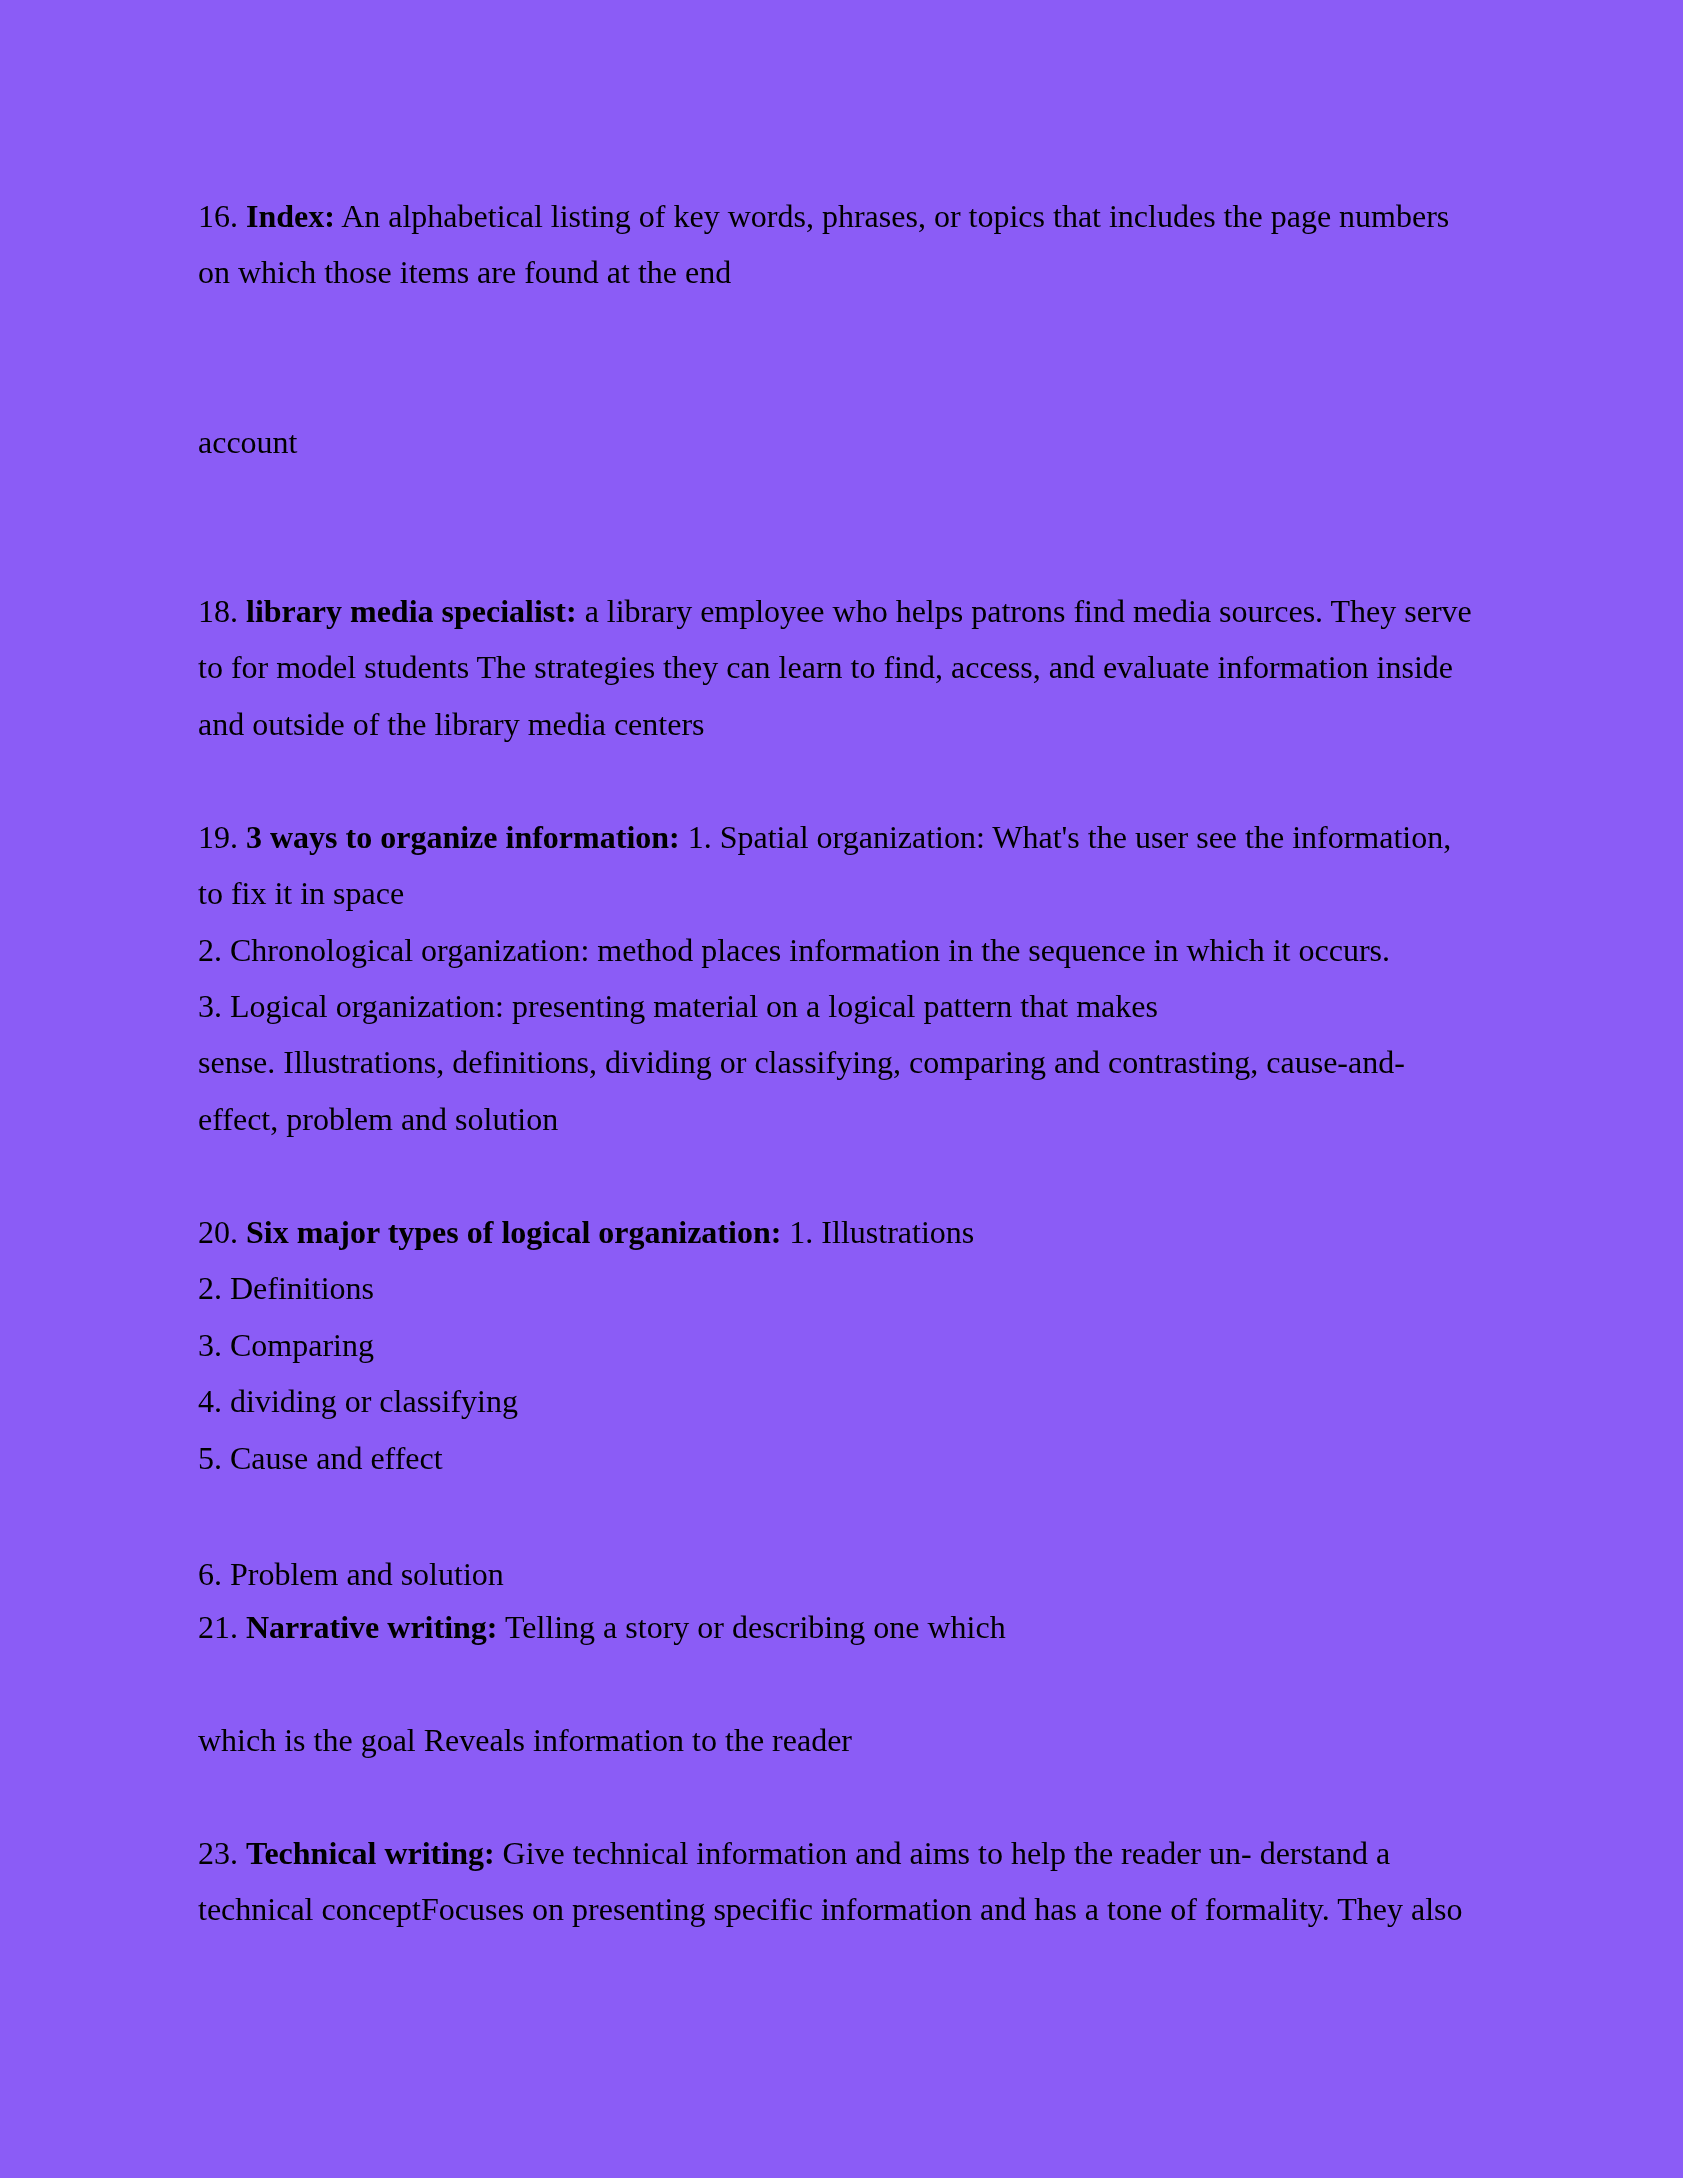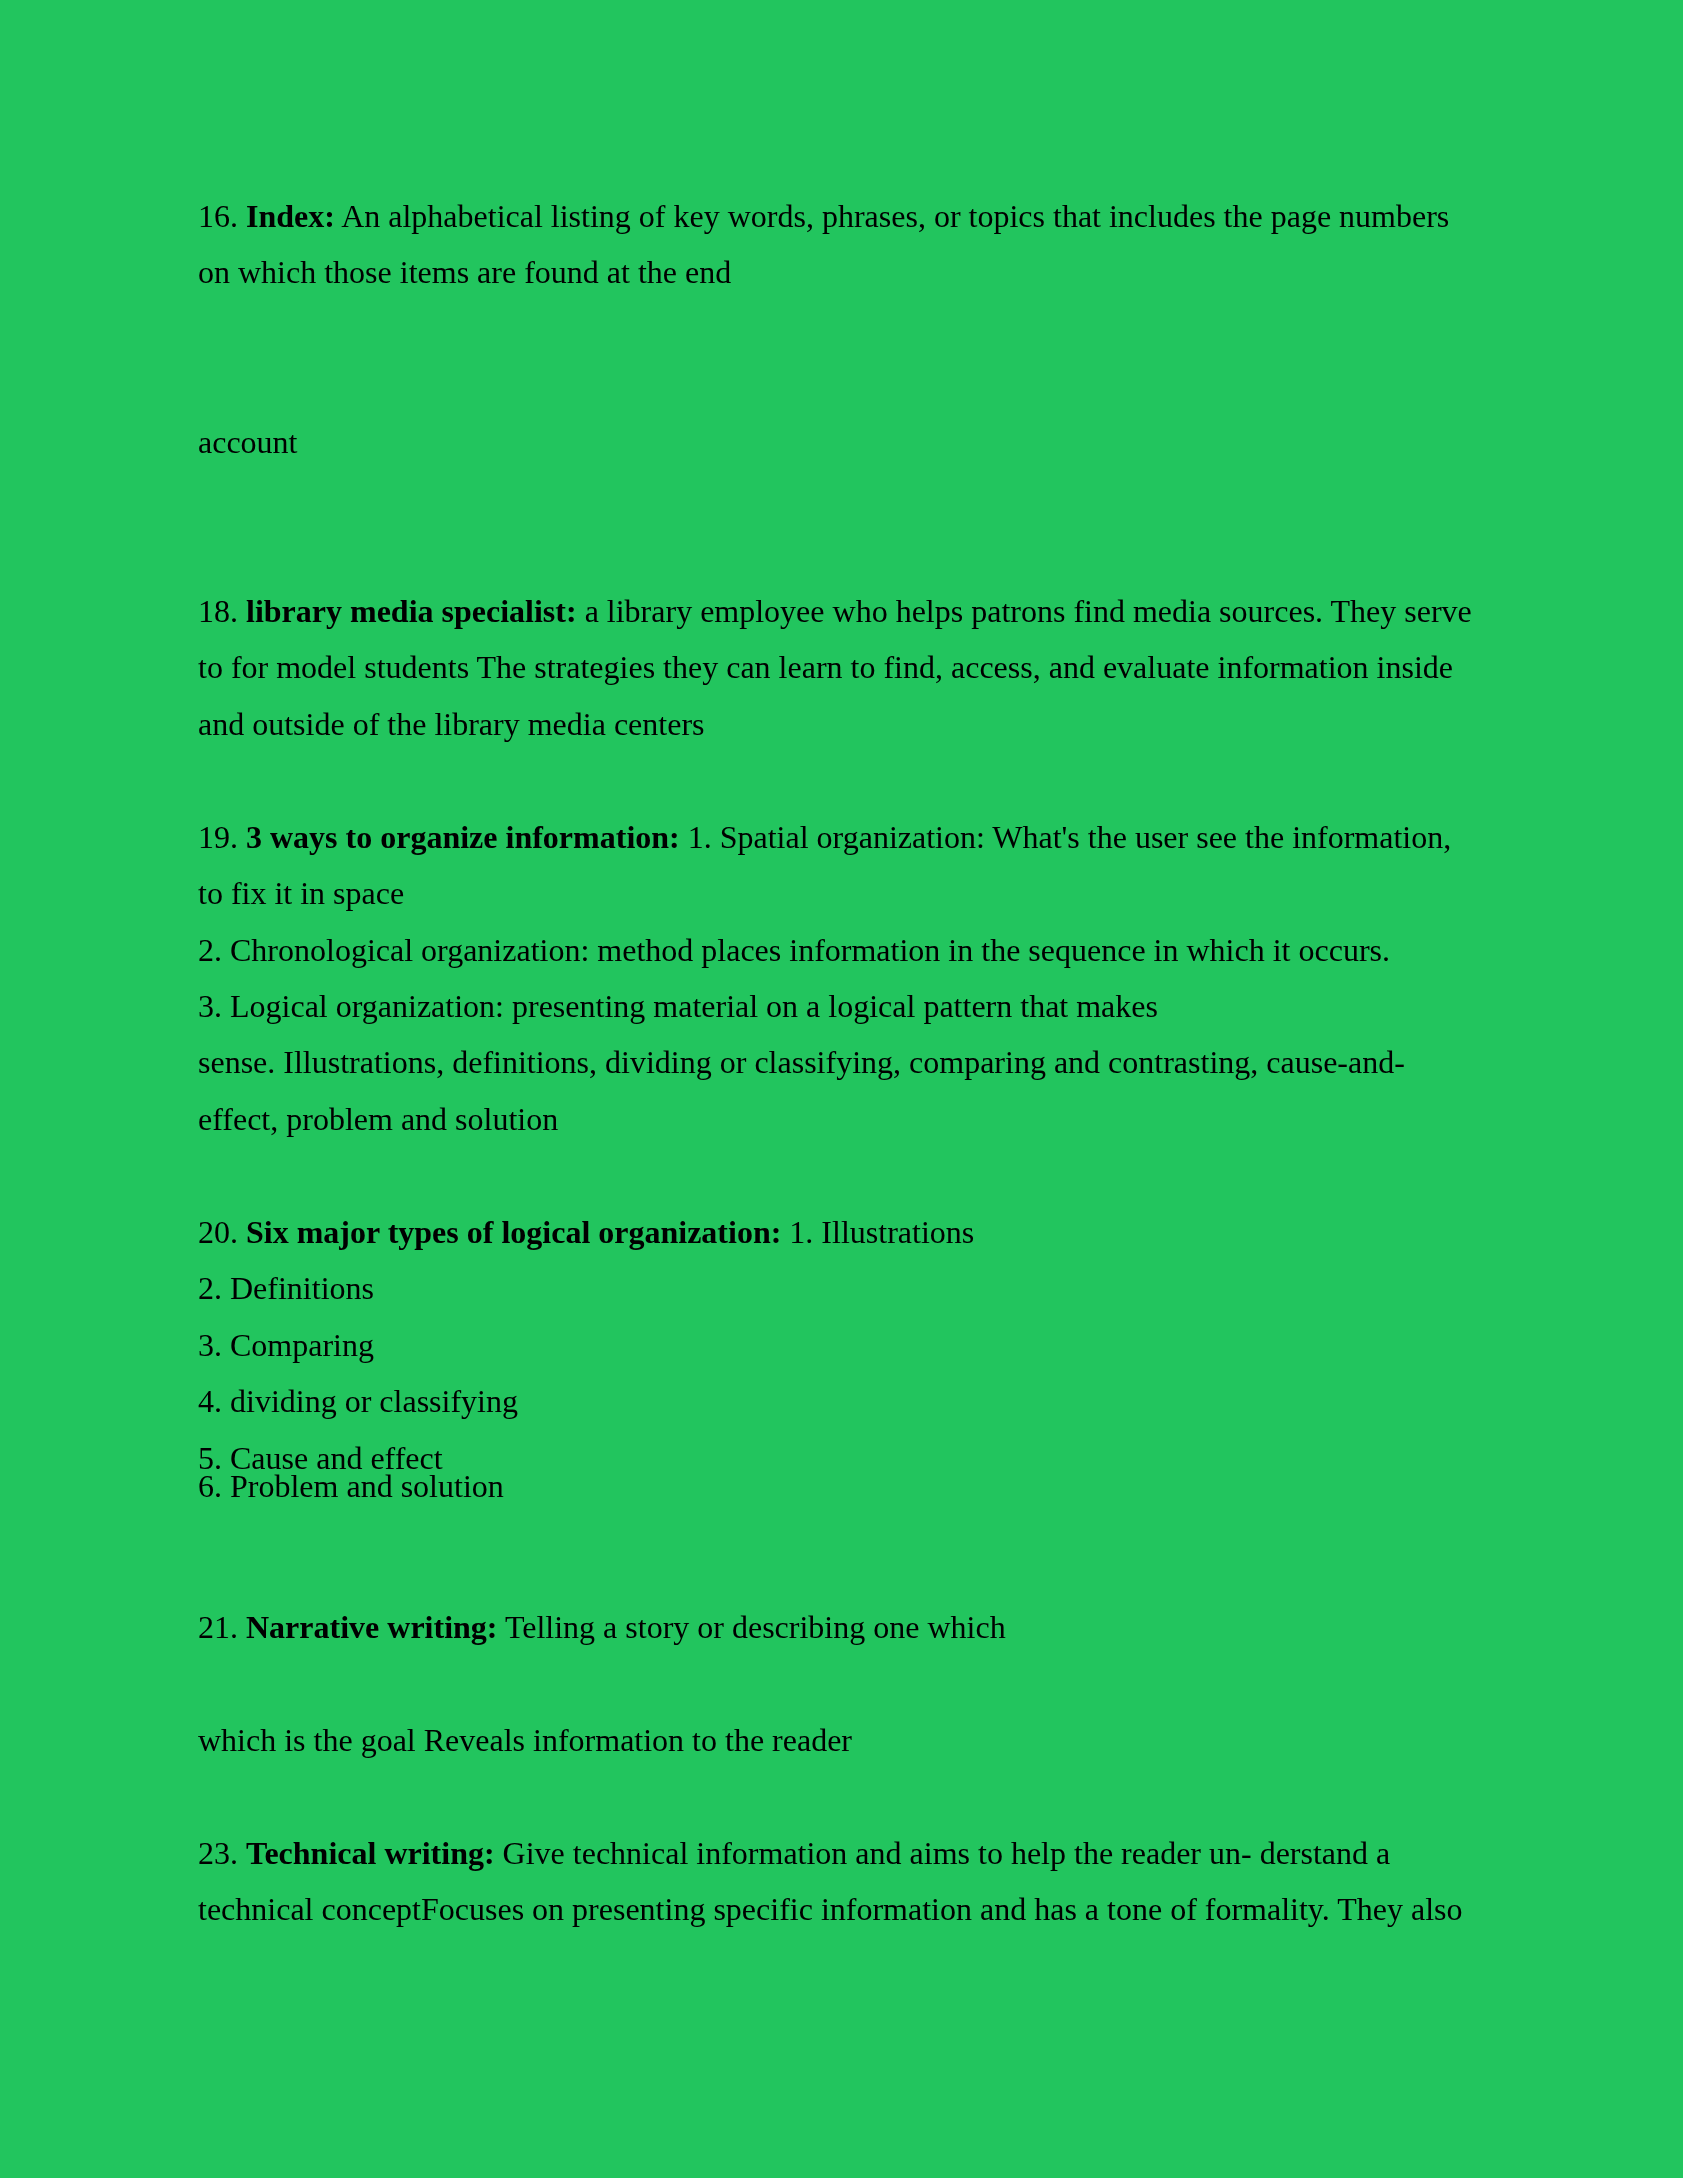--- a/index.html
+++ b/index.html
@@ -1,19 +1,19 @@
 <!DOCTYPE html>
 <html><head>
   <meta charset="utf-8">
   <style>
     html, body { margin: 0; padding: 0; background: #ffffff; }
     body { width: 1683px; height: 2178px; position: relative; overflow: hidden; }
     .page {
       position: absolute; left: 0; top: 0; width: 1683px; height: 2178px;
-      background: #22c55e; color: #000000;
+      background: #8b5cf6; color: #000000;
       font-family: "Liberation Serif", "DejaVu Serif", serif;
       font-size: 32px;
     }
     .line {
       position: absolute; left: 198px;
       white-space: nowrap;
       line-height: 40px;
       height: 40px;
     }
     .num { font-weight: normal; }
@@ -38,21 +38,21 @@
   <div class="line" style="top:930px">2. Chronological organization: method places information in the sequence in which it occurs.</div>
   <div class="line" style="top:986px">3. Logical organization: presenting material on a logical pattern that makes</div>
   <div class="line" style="top:1042px">sense. Illustrations, definitions, dividing or classifying, comparing and contrasting, cause-and-</div>
   <div class="line" style="top:1099px">effect, problem and solution</div>
 
   <div class="line" style="top:1212px"><span class="num">20.</span> <span class="term">Six major types of logical organization:</span><span> 1. Illustrations</span></div>
   <div class="line" style="top:1268px">2. Definitions</div>
   <div class="line" style="top:1325px">3. Comparing</div>
   <div class="line" style="top:1381px">4. dividing or classifying</div>
   <div class="line" style="top:1438px">5. Cause and effect</div>
-  <div class="line" style="top:1466px">6. Problem and solution</div>
+  <div class="line" style="top:1554px">6. Problem and solution</div>
 
   <div class="line" style="top:1607px"><span class="num">21.</span> <span class="term">Narrative writing:</span><span> Telling a story or describing one which</span></div>
 
   <div class="line" style="top:1720px">which is the goal Reveals information to the reader</div>
 
   <div class="line" style="top:1833px"><span class="num">23.</span> <span class="term">Technical writing:</span><span> Give technical information and aims to help the reader un- derstand a</span></div>
   <div class="line" style="top:1889px">technical conceptFocuses on presenting specific information and has a tone of formality. They also</div>
 
 </div>
 

